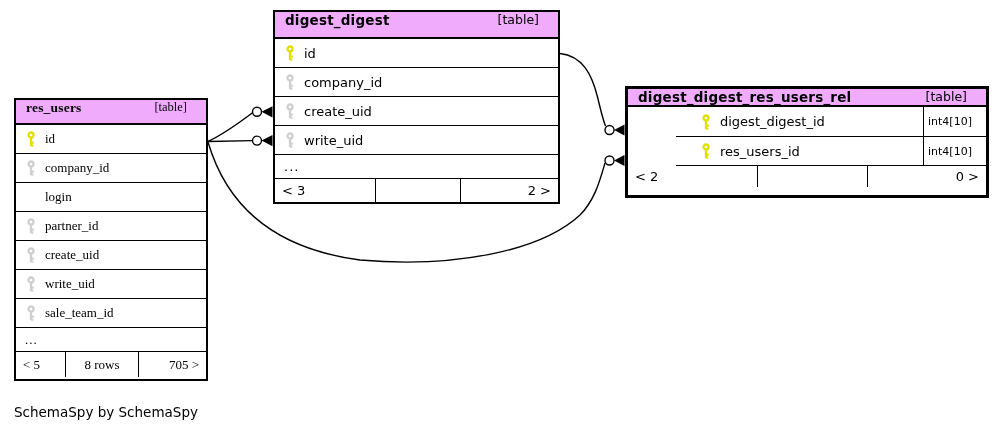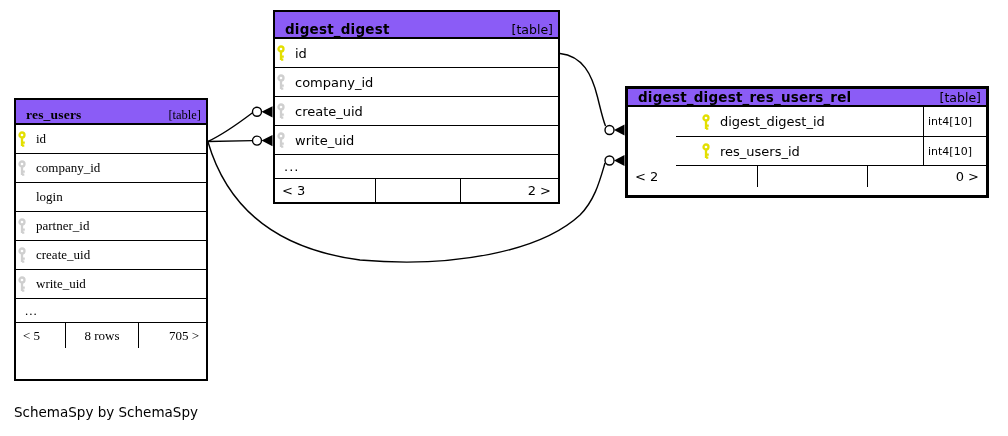--- a/index.html
+++ b/index.html
@@ -5,28 +5,28 @@
   * { margin:0; padding:0; box-sizing:border-box; }
   html,body { background:#ffffff; }
   .canvas {
     position:relative; width:1008px; height:436px; background:#ffffff;
     font-family:"DejaVu Sans", "Liberation Sans", sans-serif; color:#000;
     overflow:hidden;
   }
   .tbl { position:absolute; background:#fff; border:2px solid #000; }
   .tbl.thick { border-width:3px; }
   .thead {
-    display:flex; justify-content:space-between; align-items:flex-end;
-    background:#8b5cf6; border-bottom:2px solid #000; padding:0 5px 0 10px;
+    display:flex; justify-content:space-between; align-items:flex-start;
+    background:#f0abfc; border-bottom:2px solid #000; padding:0 19px 0 10px;
   }
   .tname { font-weight:bold; font-size:13.5px; letter-spacing:0.2px; }
   .tbadge { font-size:12.5px; }
   .trow {
     display:flex; align-items:center; border-bottom:1.4px solid #000;
-    padding-left:1px; font-size:13px; background:#fff;
+    padding-left:10px; font-size:13px; background:#fff;
   }
   .keyicon { width:10px; height:16px; flex:0 0 10px; display:inline-block; }
   .keyicon svg { display:block; }
   .trow .lbl { margin-left:9px; white-space:nowrap; }
   .more-row {
     display:flex; align-items:center; border-bottom:1.4px solid #000;
     padding-left:9px; font-size:13px; letter-spacing:1px;
   }
   .tfoot { display:flex; font-size:13px; }
   .fcell { display:flex; align-items:center; padding:0 7px; height:100%; }
@@ -117,20 +117,31 @@
       <span class="keyicon">
           <svg width="10" height="16" viewBox="0 0 10 16">
             <g stroke="#cfcfcf" fill="none" stroke-width="2.3">
               <circle cx="5" cy="4" r="2.5"></circle>
               <path d="M5 6.5 V15 M5 11.6 H7.8 M5 14.6 H7.3"></path>
             </g>
           </svg>
         </span>
       <span class="lbl">write_uid</span>
     </div>
+    <div class="trow">
+      <span class="keyicon">
+          <svg width="10" height="16" viewBox="0 0 10 16">
+            <g stroke="#cfcfcf" fill="none" stroke-width="2.3">
+              <circle cx="5" cy="4" r="2.5"></circle>
+              <path d="M5 6.5 V15 M5 11.6 H7.8 M5 14.6 H7.3"></path>
+            </g>
+          </svg>
+        </span>
+      <span class="lbl">sale_team_id</span>
+    </div>
     <div class="more-row">...</div>
     <div class="tfoot">
       <div class="fcell" style="width:49px;">&lt; 5</div>
       <div class="fcell sep c" style="width:73px;">8 rows</div>
       <div class="fcell sep r" style="flex:1;">705 &gt;</div>
     </div>
   </div>
 
   <div class="tbl t-dig" style="left:273px; top:10px; width:287px; height:194px;">
     <div class="thead">

